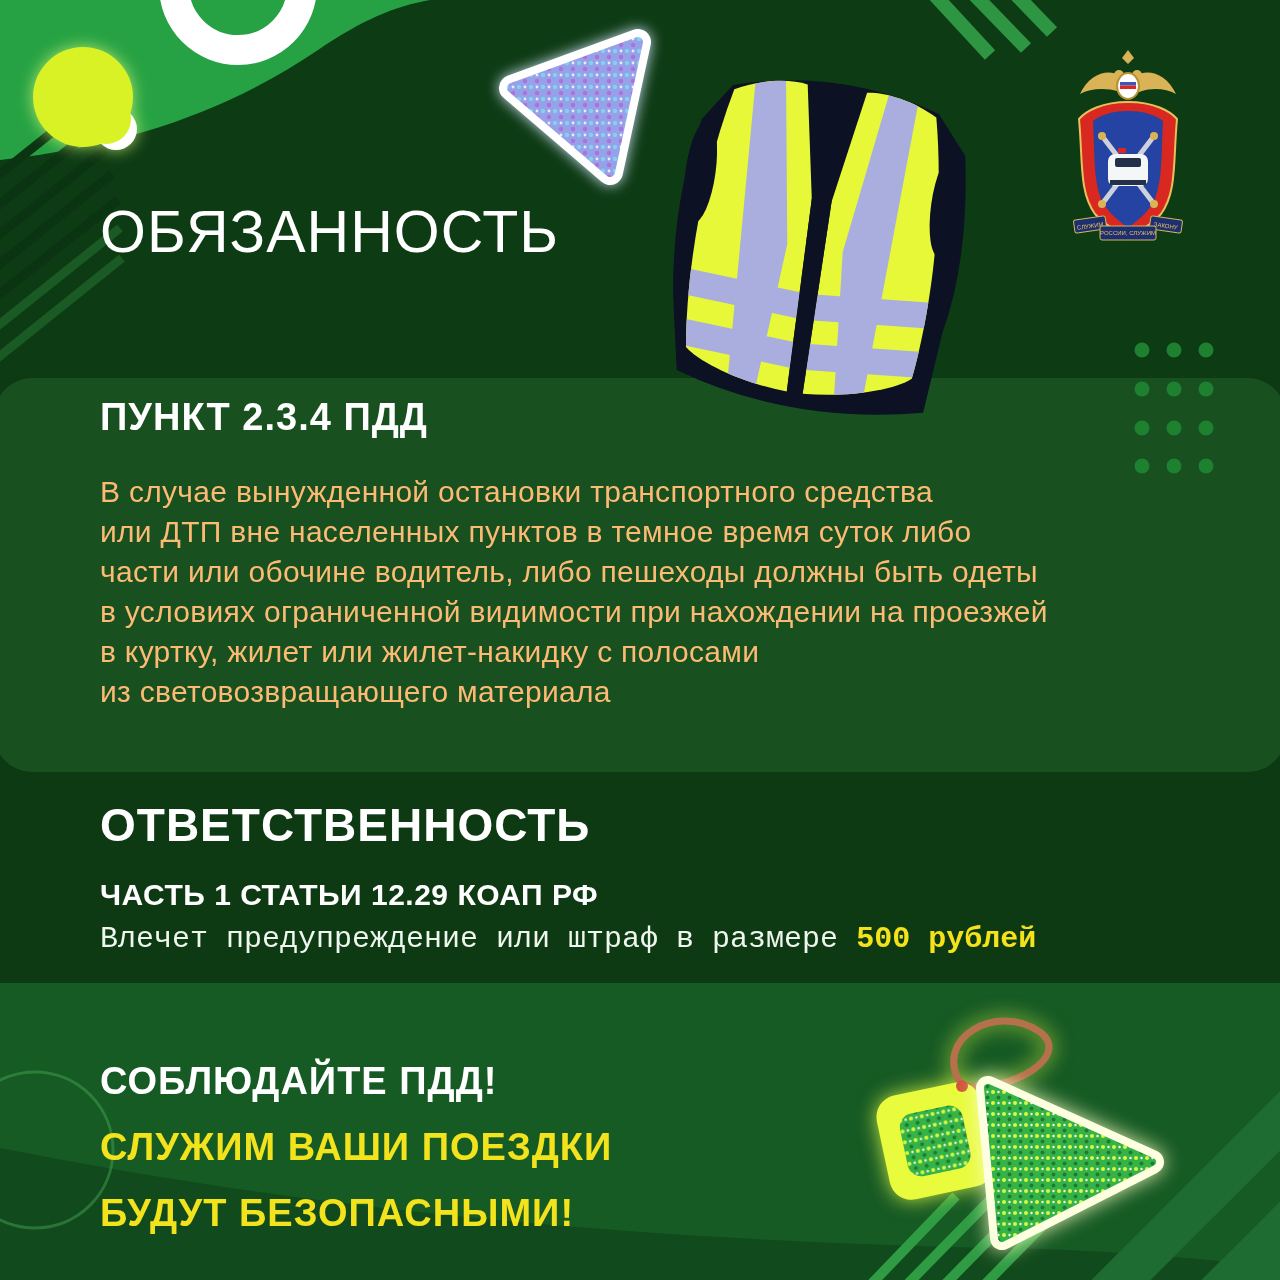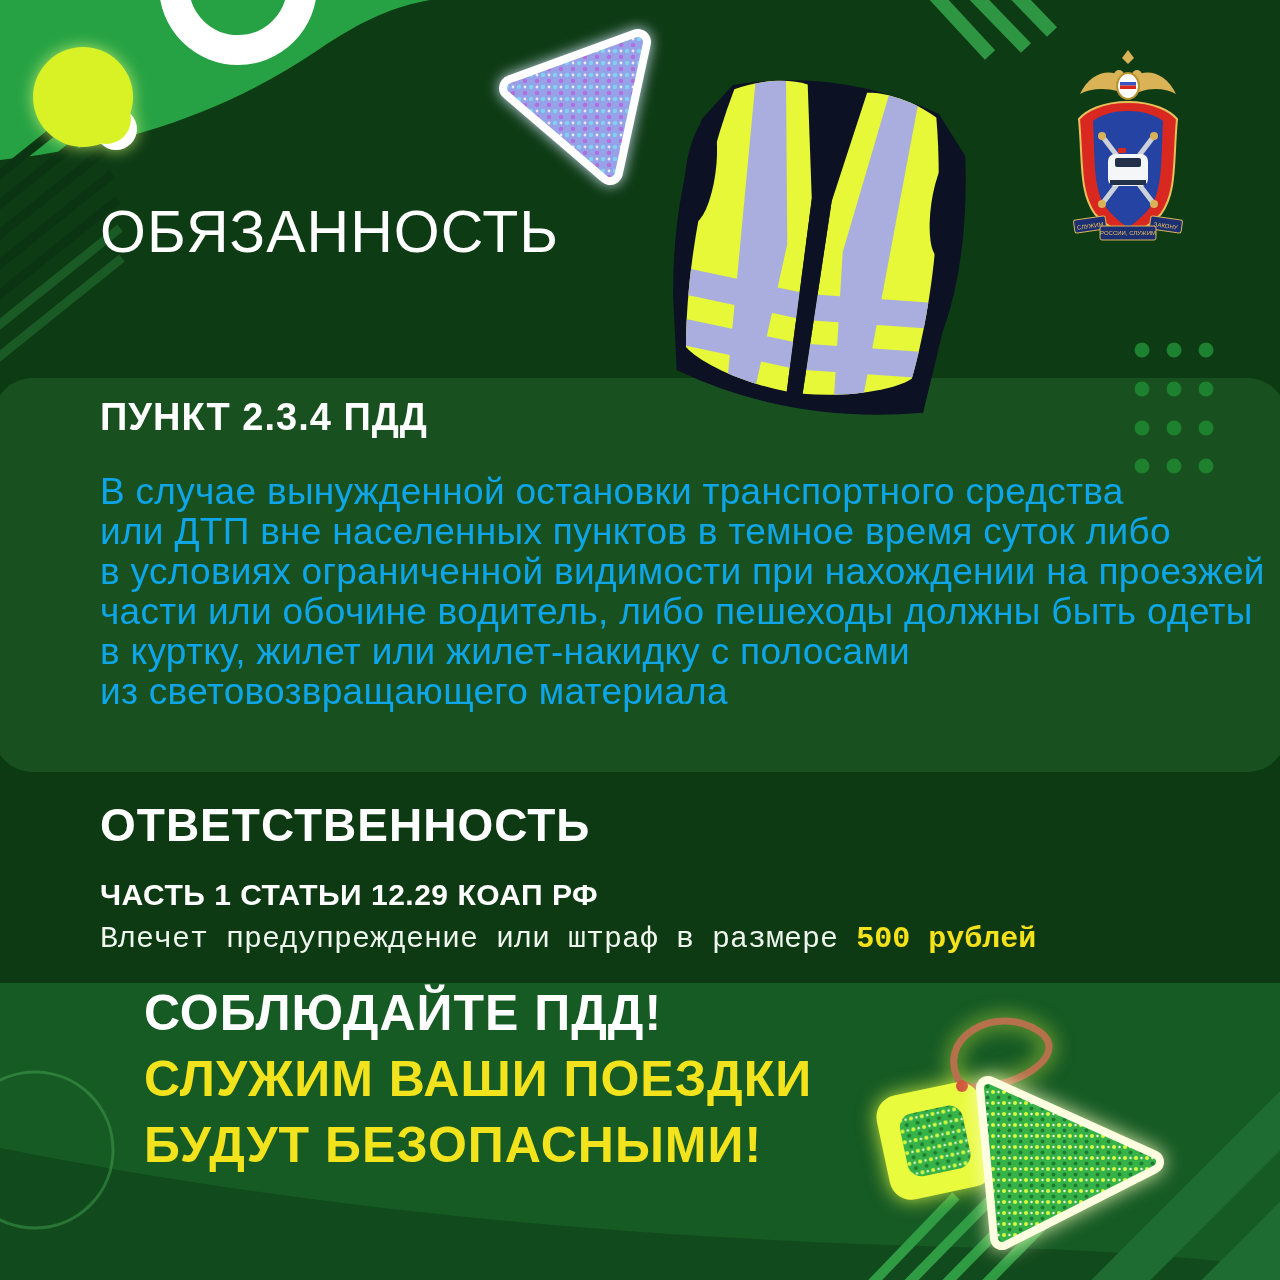--- a/index.html
+++ b/index.html
@@ -12,26 +12,26 @@
   
   #sec-top{left:0;top:0;width:1280px;height:378px;background:#0d3b14;z-index:0;}
   #panel-rules{left:-6px;top:378px;width:1292px;height:394px;background:#18511f;border-radius:38px;z-index:0;}
   #band-resp{left:0;top:772px;width:1280px;height:211px;background:#0d3a13;z-index:0;}
   #sec-bottom{left:0;top:983px;width:1280px;height:297px;background:#165a24;z-index:0;}
   #decor{left:0;top:0;width:1280px;height:1280px;z-index:1;}
   
   .txt{z-index:2;color:#ffffff;}
   #title{left:100px;top:192px;font-size:59px;line-height:80px;font-weight:400;letter-spacing:1px;}
   #rules-heading{left:100px;top:396px;font-size:38px;font-weight:800;letter-spacing:1px;}
-  #rules-body{left:100px;top:472px;font-size:37px;line-height:40px;font-weight:500;color:#0ea5e9;letter-spacing:.3px;}
+  #rules-body{left:100px;top:472px;font-size:30px;line-height:40px;font-weight:500;color:#fdba74;letter-spacing:.3px;}
   #resp-heading{left:100px;top:798px;font-size:46px;font-weight:800;letter-spacing:1px;}
   #resp-sub{left:100px;top:878px;font-size:30px;font-weight:800;letter-spacing:.5px;text-align:center;}
   #resp-line{left:100px;top:922px;font-size:30px;font-weight:500;color:#eef6ee;font-family:Liberation Mono, monospace;}
   #resp-line .fine{color:#f5e21b;font-weight:800;}
-  #footer-text{left:100px;top:980px;font-size:50px;line-height:66px;font-weight:800;letter-spacing:1px;margin-left:44px;}
+  #footer-text{left:100px;top:1048px;font-size:38px;line-height:66px;font-weight:800;letter-spacing:1px;}
   #footer-text .yellow{color:#f2e31c;}
 </style>
 </head>
 <body>
 
 <div class="abs" id="sec-top"></div>
 <div class="abs" id="panel-rules"></div>
 <div class="abs" id="band-resp"></div>
 <div class="abs" id="sec-bottom"></div>
 
@@ -198,22 +198,22 @@
 
 <div class="abs txt" id="title">
   <div>ОБЯЗАННОСТЬ</div>
 </div>
 
 <div class="abs txt" id="rules-heading">ПУНКТ 2.3.4 ПДД</div>
 
 <div class="abs txt" id="rules-body">
   <div>В случае вынужденной остановки транспортного средства</div>
   <div>или ДТП вне населенных пунктов в темное время суток либо</div>
+  <div>части или обочине водитель, либо пешеходы должны быть одеты</div>
   <div>в условиях ограниченной видимости при нахождении на проезжей</div>
-  <div>части или обочине водитель, либо пешеходы должны быть одеты</div>
   <div>в куртку, жилет или жилет-накидку с полосами</div>
   <div>из световозвращающего материала</div>
 </div>
 
 <div class="abs txt" id="resp-heading">ОТВЕТСТВЕННОСТЬ</div>
 <div class="abs txt" id="resp-sub">ЧАСТЬ 1 СТАТЬИ 12.29 КОАП РФ</div>
 <div class="abs txt" id="resp-line">
   <span>Влечет предупреждение или штраф в размере </span><span class="fine">500 рублей</span>
 </div>
 

